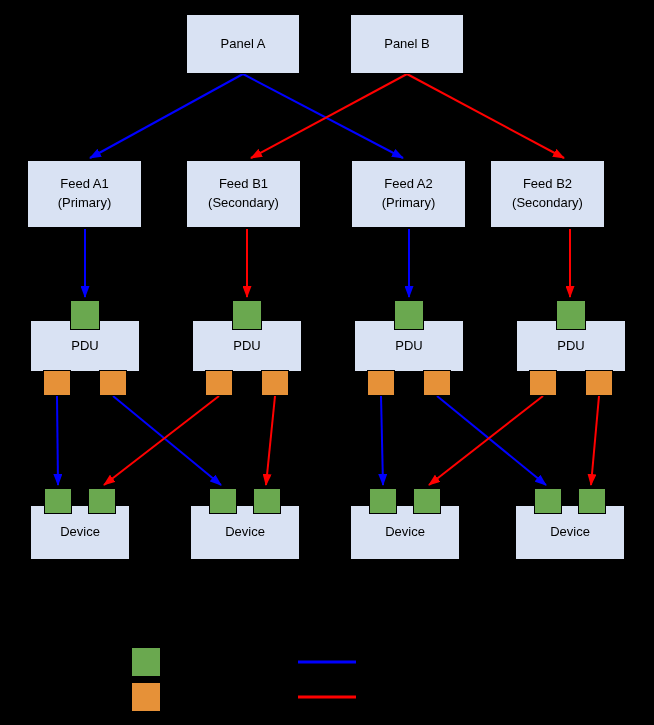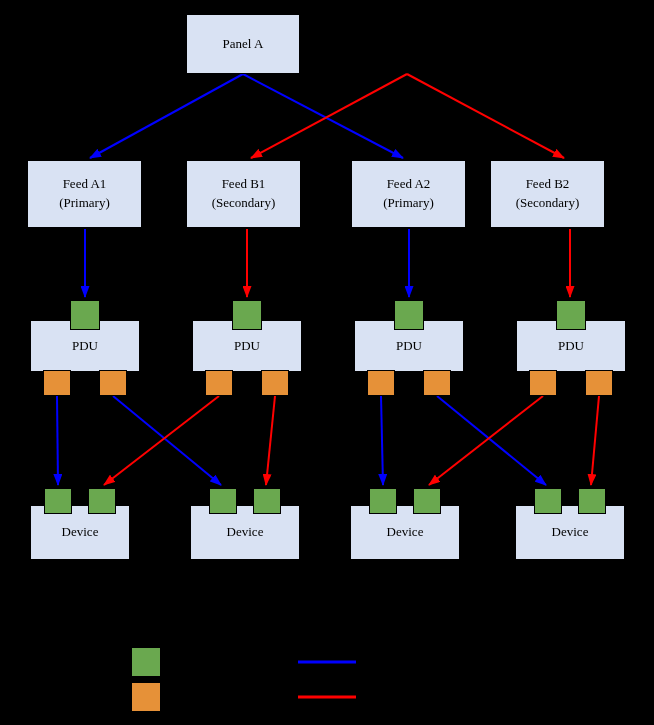--- a/index.html
+++ b/index.html
@@ -1,20 +1,20 @@
 <!DOCTYPE html>
 <html style="--bg: #000000; --box-fill: #d9e2f3; --box-border: #000000; --blue: #0000ff; --red: #ff0000; --green: #6aa84f; --orange: #e69138;"><head>
 <meta charset="utf-8">
 <style>
   html,body{margin:0;padding:0;background:#000;}
   .canvas{
     position:relative;
     width:654px;height:725px;
     background:var(--bg,#000);
-    font-family:Liberation Serif, serif;
+    font-family:Liberation Sans, sans-serif;
     overflow:hidden;
   }
   .box{
     position:absolute;
     background:var(--box-fill,#d9e2f3);
     border:1px solid var(--box-border,#000);
     box-sizing:border-box;
     display:flex;flex-direction:column;
     align-items:center;justify-content:center;
     font-size:13px;color:#000;text-align:center;line-height:1.45;
@@ -71,20 +71,23 @@
     <line class="wire blue" x1="437" y1="396" x2="546" y2="485" marker-end="url(#ah-blue)"></line>
     <line class="wire red" x1="543" y1="396" x2="429" y2="485" marker-end="url(#ah-red)"></line>
     <line class="wire red" x1="599" y1="396" x2="591" y2="485" marker-end="url(#ah-red)"></line>
 
     <line class="legend-line blue" x1="298" y1="662" x2="356" y2="662"></line>
     <line class="legend-line red" x1="298" y1="697" x2="356" y2="697"></line>
   </svg>
 
   <div class="box" style="left:186px;top:14px;width:114px;height:60px">
     <span>Panel A</span>
+  </div>
+  <div class="box" style="left:350px;top:14px;width:114px;height:60px">
+    <span>Panel B</span>
   </div>
 
   <div class="box" style="left:27px;top:160px;width:115px;height:68px">
     <span>Feed A1</span>
     <span>(Primary)</span>
   </div>
   <div class="box" style="left:186px;top:160px;width:115px;height:68px">
     <span>Feed B1</span>
     <span>(Secondary)</span>
   </div>

